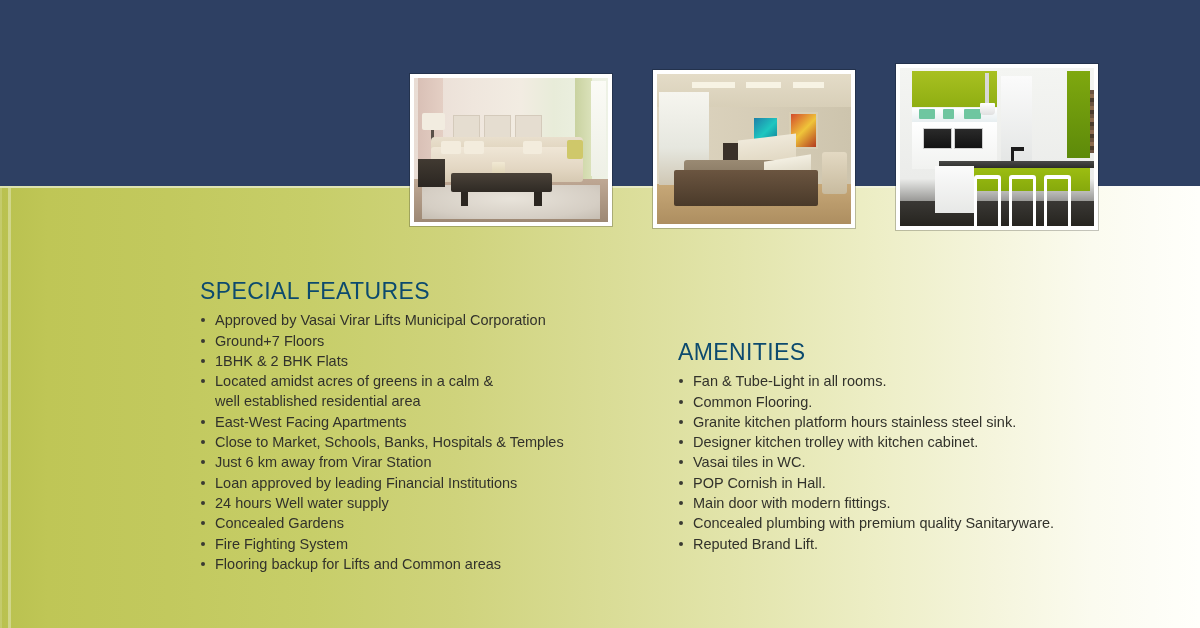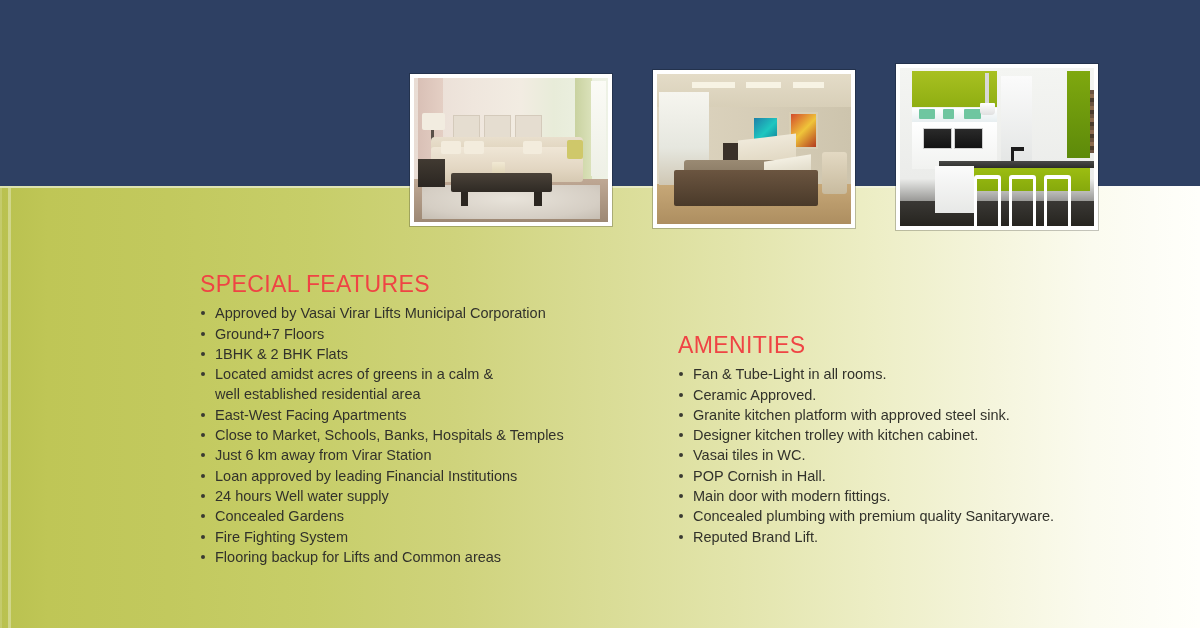--- a/index.html
+++ b/index.html
@@ -182,23 +182,23 @@
   
   .col {
     position: absolute;
   }
   .col-features { left: 200px; top: 263px; width: 440px; }
   .col-amenities { left: 678px; top: 324px; width: 470px; }
 
   .section-title {
     font-size: 23px;
     letter-spacing: 0.4px;
-    color: #ef4444;
+    color: #0c4a6e;
     font-weight: 400;
-    margin: 9px 0 6px 0;
+    margin: 16px 0 6px 0;
     line-height: 1.1;
   }
   ul.bullets {
     list-style: none;
     margin: 0;
     padding: 0;
   }
   ul.bullets li {
     position: relative;
     padding-left: 15px;
@@ -320,22 +320,22 @@
       <li>Concealed Gardens</li>
       <li>Fire Fighting System</li>
       <li>Flooring backup for Lifts and Common areas</li>
     </ul>
   </div>
 
   <div class="col col-amenities">
     <h2 class="section-title">AMENITIES</h2>
     <ul class="bullets">
       <li>Fan &amp; Tube-Light in all rooms.</li>
-      <li>Ceramic Approved.</li>
-      <li>Granite kitchen platform with approved steel sink.</li>
+      <li>Common Flooring.</li>
+      <li>Granite kitchen platform hours stainless steel sink.</li>
       <li>Designer kitchen trolley with kitchen cabinet.</li>
       <li>Vasai tiles in WC.</li>
       <li>POP Cornish in Hall.</li>
       <li>Main door with modern fittings.</li>
       <li>Concealed plumbing with premium quality Sanitaryware.</li>
       <li>Reputed Brand Lift.</li>
     </ul>
   </div>
 
 </div>

